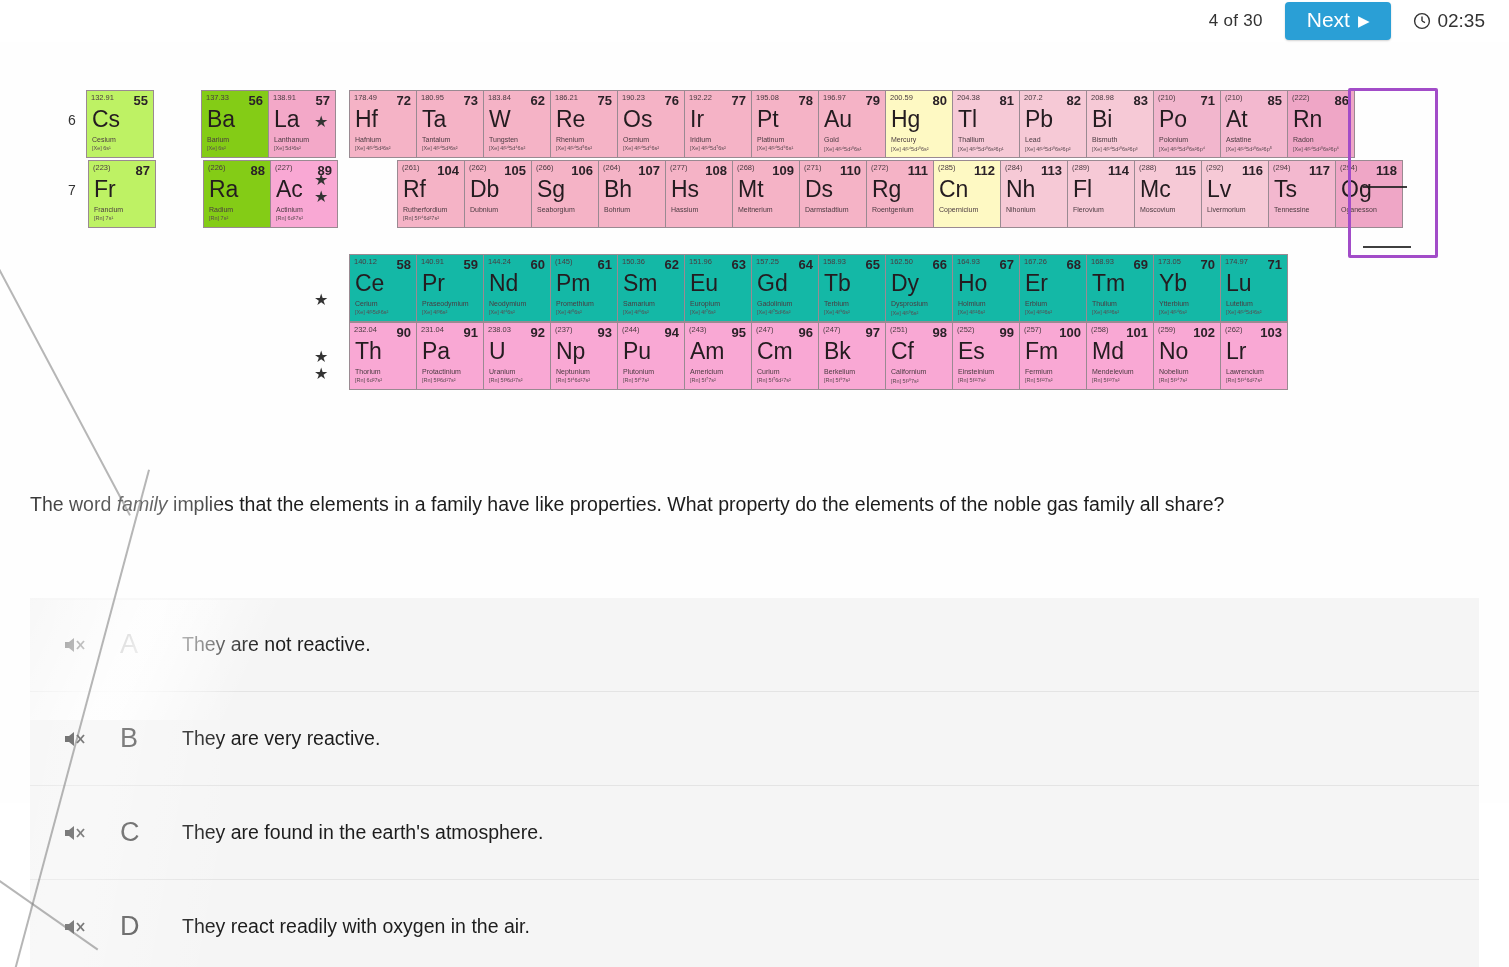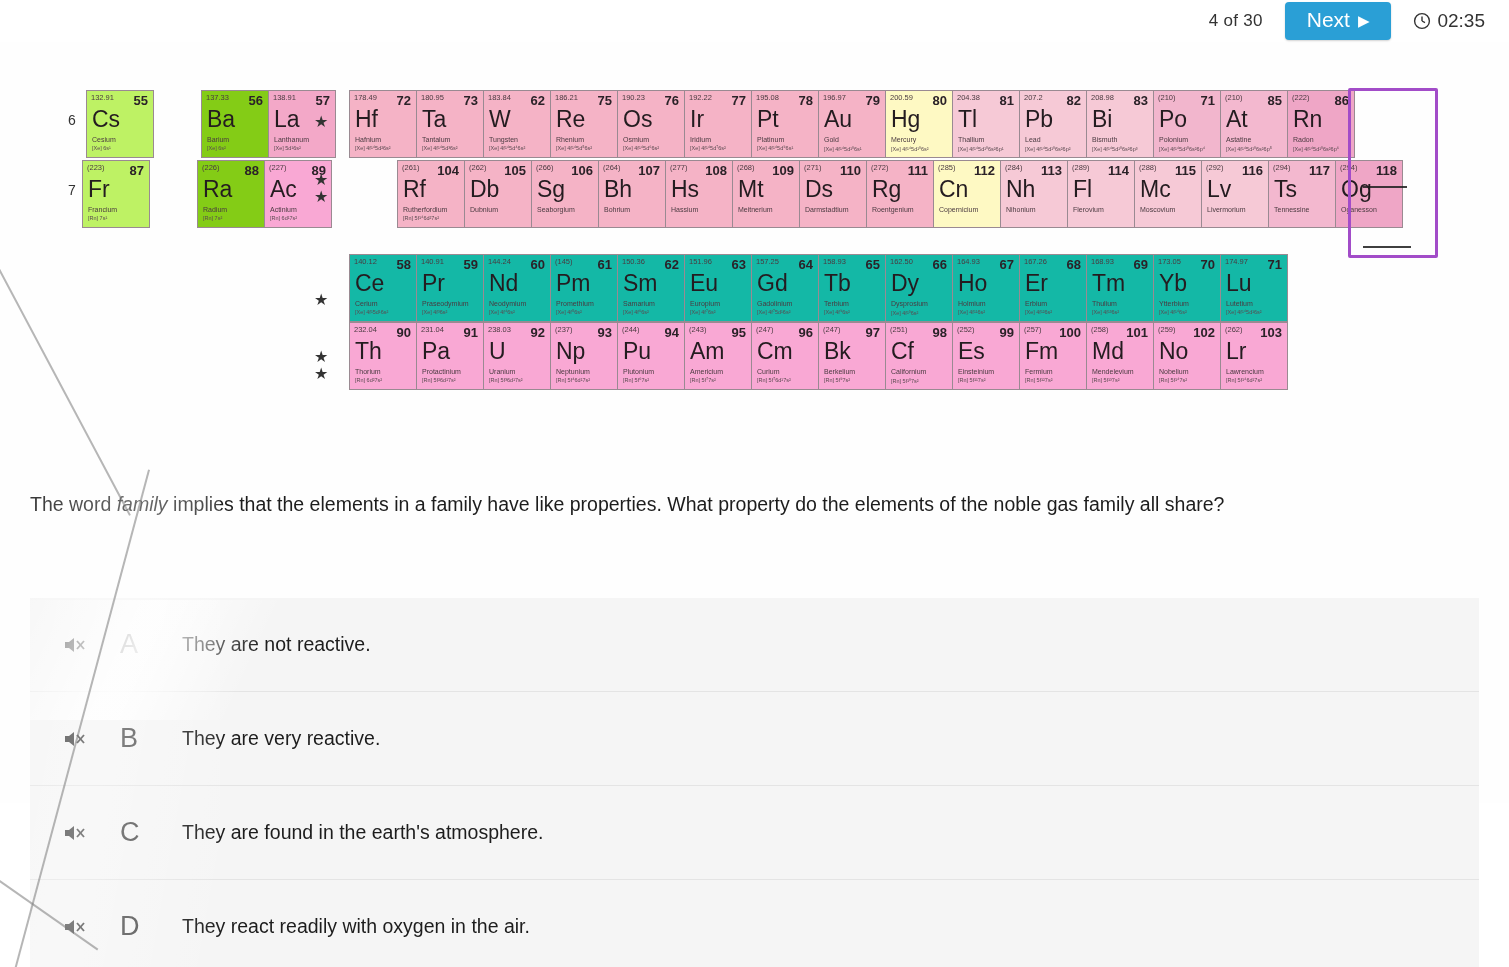--- a/index.html
+++ b/index.html
@@ -205,21 +205,21 @@
         </div>
         <div class="cell c-lanth">
           <span class="mass">138.91</span>
           <span class="znum">57</span>
           <span class="sym">La</span>
           <span class="nm">Lanthanum</span>
           <span class="cfg">[Xe] 5d¹6s²</span>
         </div>
       </div>
 
-    <div class="row" id="p7left" style="left:82px; top:118px;">
+    <div class="row" id="p7left" style="left:88px; top:118px;">
         <div class="cell c-alkali">
           <span class="mass">(223)</span>
           <span class="znum">87</span>
           <span class="sym">Fr</span>
           <span class="nm">Francium</span>
           <span class="cfg">[Rn] 7s¹</span>
         </div>
         <div class="cell c-alkearth">
           <span class="mass">(226)</span>
           <span class="znum">88</span>

